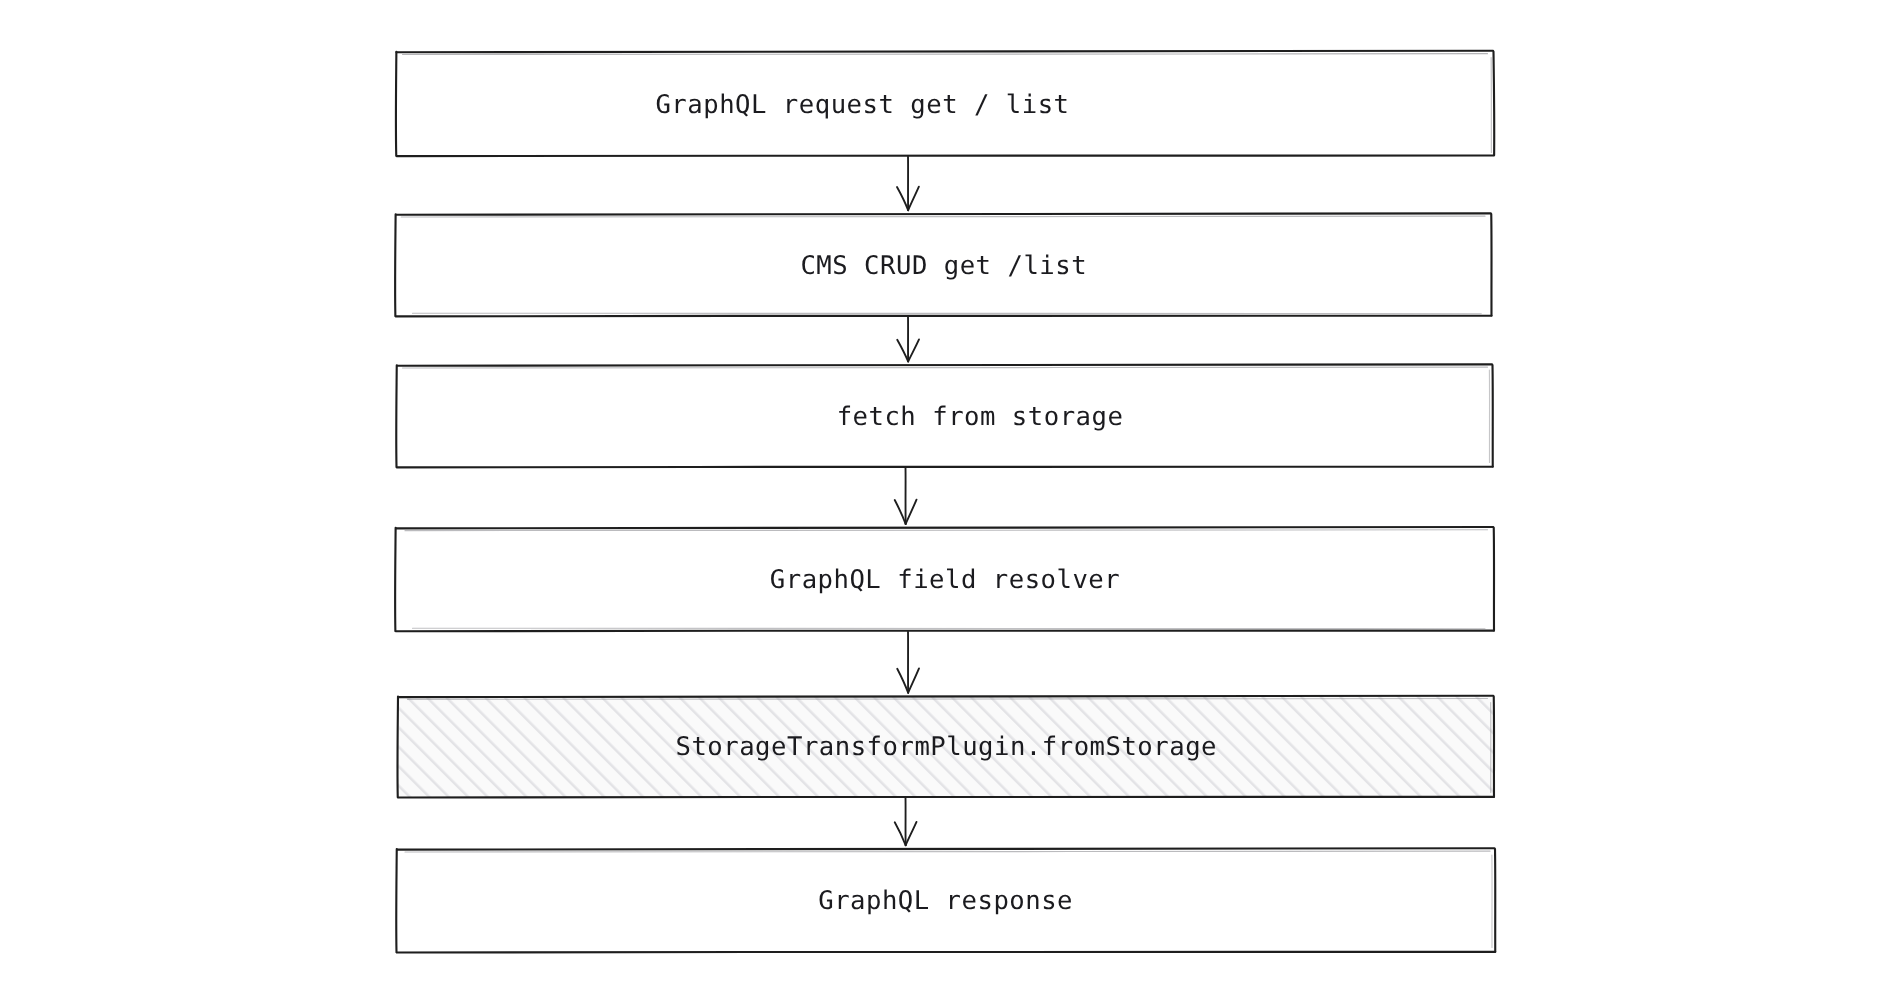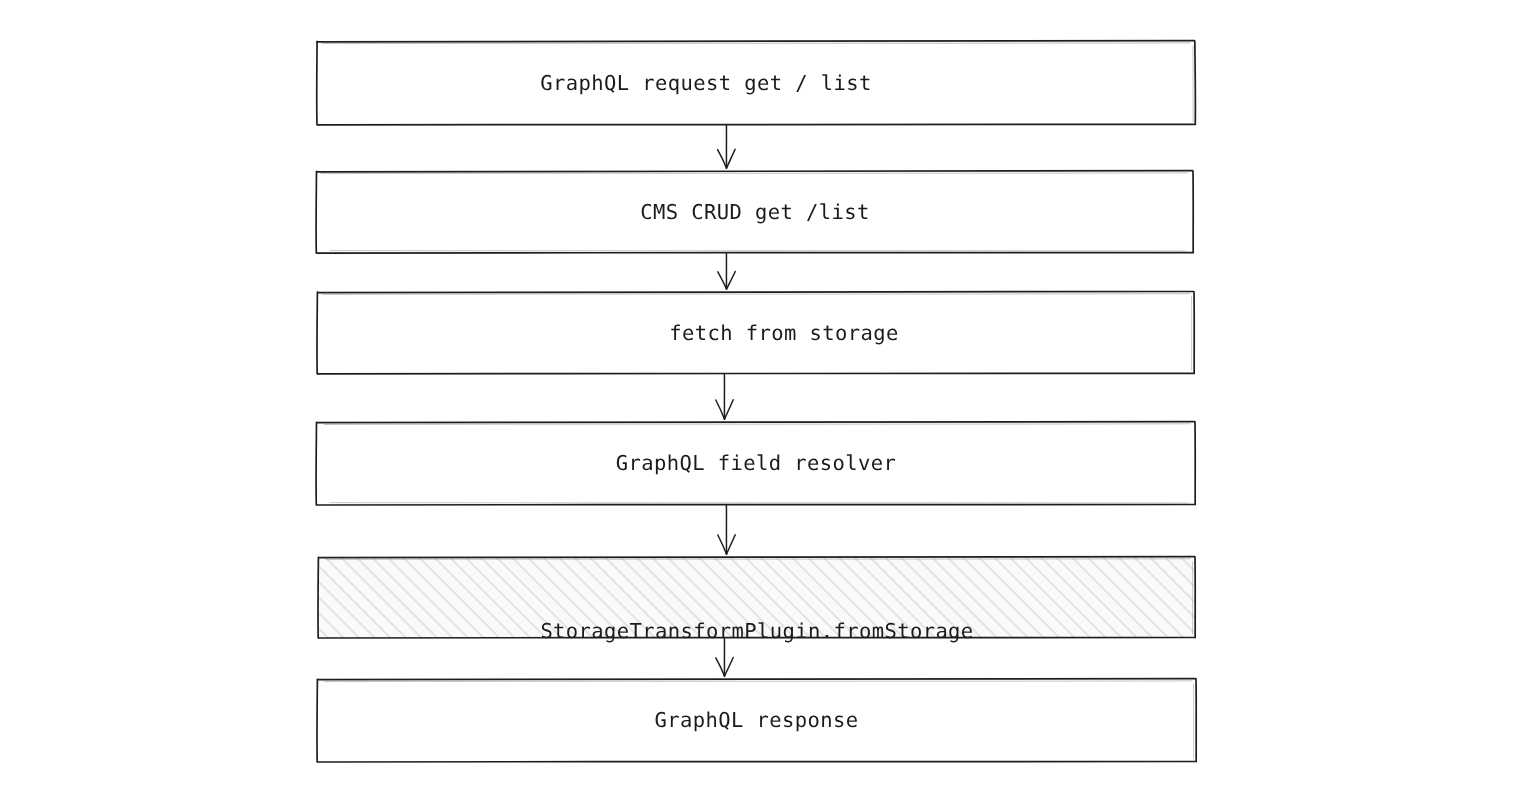--- a/index.html
+++ b/index.html
@@ -138,25 +138,25 @@
       <path d="M318.5,679.5 L1195,678.5 L1196.5,761 L317,762 Z" fill="#ffffff" stroke="none"></path>
       <path d="M317.8,679.7 C520,678.8 840,679.4 1195.6,678.6" fill="none" stroke="#1e1e1e" stroke-width="1.7" stroke-linecap="round"></path>
       <path d="M1196.0,679.2 C1196.4,700 1196.1,733 1196.2,761.3" fill="none" stroke="#1e1e1e" stroke-width="1.7" stroke-linecap="round"></path>
       <path d="M1196.2,761.5 C1000,762.0 620,761.2 317.5,762.0" fill="none" stroke="#1e1e1e" stroke-width="1.7" stroke-linecap="round"></path>
       <path d="M317.2,761.7 C316.7,737 317.2,704 317.4,679.3" fill="none" stroke="#1e1e1e" stroke-width="1.7" stroke-linecap="round"></path>
       <path d="M324.0,681.6 C560,681.0 910,681.5 1192.0,680.9" fill="none" stroke="#8d8d92" stroke-width="0.9" stroke-linecap="round" opacity="0.6"></path>
       <path d="M1193.5,684.0 C1193.8,706 1193.5,734 1193.6,758.0" fill="none" stroke="#8d8d92" stroke-width="0.9" stroke-linecap="round" opacity="0.5"></path>
     </g>
   </svg>
 
-  <div class="node-label" style="left:332px; top:40px; width:748px; height:85px;">GraphQL request get / list</div>
+  <div class="node-label" style="left:316px; top:40px; width:748px; height:85px;">GraphQL request get / list</div>
 
   <div class="node-label" style="left:316px; top:170px; width:878px; height:83px;text-align:center;">CMS CRUD get /list</div>
 
   <div class="node-label" style="left:317px; top:291px; width:878px; height:83px;padding-left:28px;">fetch from storage</div>
 
   <div class="node-label" style="left:316px; top:421px; width:880px; height:84px;">GraphQL field resolver</div>
 
-  <div class="node-label" style="left:318px; top:556px; width:878px; height:82px;margin-top:34px;">StorageTransformPlugin.fromStorage</div>
+  <div class="node-label" style="left:318px; top:556px; width:878px; height:82px;">StorageTransformPlugin.fromStorage</div>
 
   <div class="node-label" style="left:317px; top:678px; width:879px; height:84px;border-radius:29px;">GraphQL response</div>
 
 </div>
 
 </body></html>

